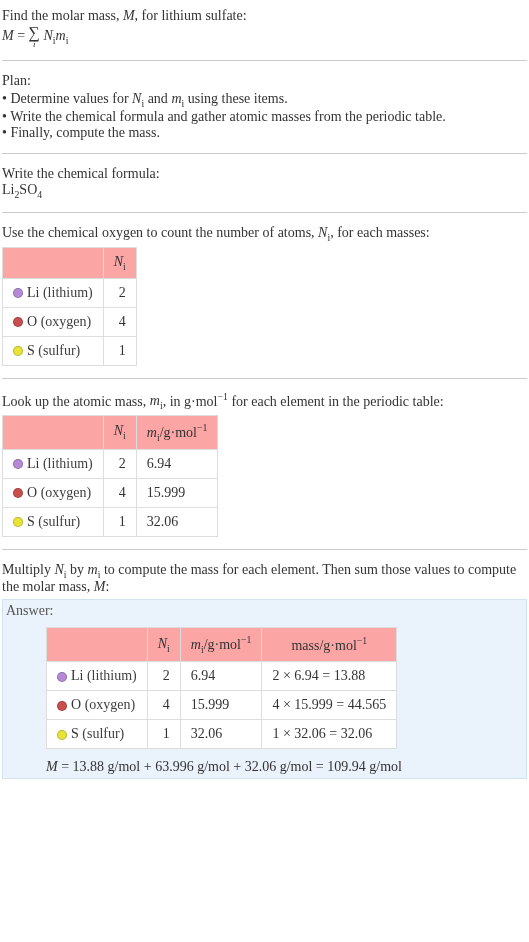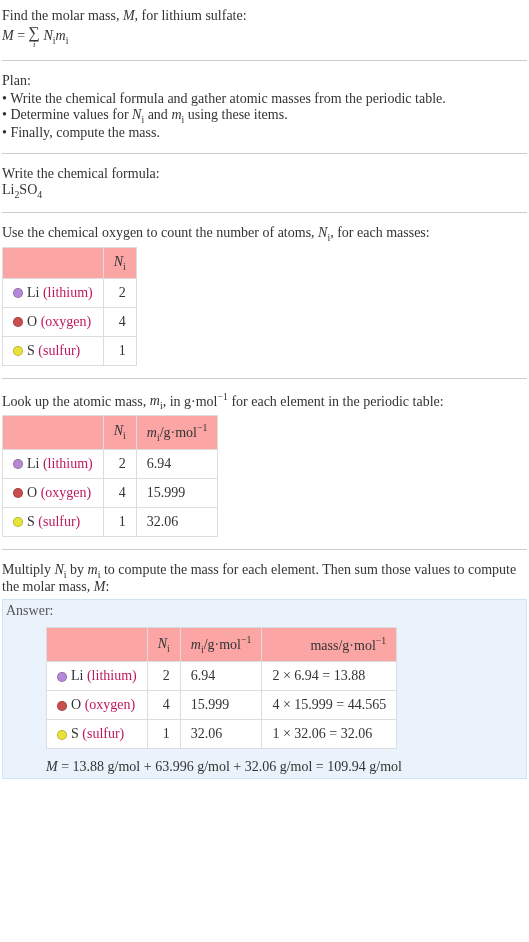--- a/index.html
+++ b/index.html
@@ -78,21 +78,21 @@
       height: 10px;
       border-radius: 50%;
       margin-right: 4px;
       vertical-align: middle;
       border: 1px solid rgba(0,0,0,0.2);
     }
     .dot-li { background: #b589d6; }
     .dot-o { background: #c94f4f; }
     .dot-s { background: #e8e337; }
     .element-name {
-      color: #be185d;
+      color: #404040;
     }
     .element-symbol {
       color: #333;
     }
     .answer-box {
       background: #eaf3fb;
       border: 1px solid #d0e3f0;
       padding: 3px;
       margin-top: 4px;
     }
@@ -134,22 +134,22 @@
         <span class="sub-i">i</span>
       </span><span> N</span><sub>i</sub><span>m</span><sub>i</sub>
   </div>
 </div>
 
 <hr>
 
 <div class="section">
   <div>Plan:</div>
   <div class="bullet-list">
+    <div>• Determine values for <span class="ital">N<sub>i</sub></span> and <span class="ital">m<sub>i</sub></span> using these items.</div>
     <div>• Write the chemical formula and gather atomic masses from the periodic table.</div>
-    <div>• Determine values for <span class="ital">N<sub>i</sub></span> and <span class="ital">m<sub>i</sub></span> using these items.</div>
     <div>• Finally, compute the mass.</div>
   </div>
 </div>
 
 <hr>
 
 <div class="section">
   <div>Write the chemical formula:</div>
   <div>
     <span>Li</span><sub>2</sub><span>SO</span><sub>4</sub>
@@ -225,21 +225,21 @@
 
   <div class="answer-box">
     <div class="answer-label">Answer:</div>
     <div class="answer-content">
       <table>
         <tbody>
             <tr>
           <th></th>
           <th><span class="ital"><span>N</span><sub>i</sub></span></th>
           <th><span class="ital"><span>m</span><sub>i</sub></span><span>/g·mol</span><sup>−1</sup></th>
-          <th style="text-align:right;"><span>mass/g·mol</span><sup>−1</sup></th>
+          <th style="text-align:center;"><span>mass/g·mol</span><sup>−1</sup></th>
         </tr>
         <tr>
           <td><span class="element-dot dot-li"></span><span class="element-symbol">Li</span> <span class="element-name">(lithium)</span></td>
           <td class="num">2</td>
           <td>6.94</td>
           <td>2 × 6.94 = 13.88</td>
         </tr>
         <tr>
           <td><span class="element-dot dot-o"></span><span class="element-symbol">O</span> <span class="element-name">(oxygen)</span></td>
           <td class="num">4</td>

